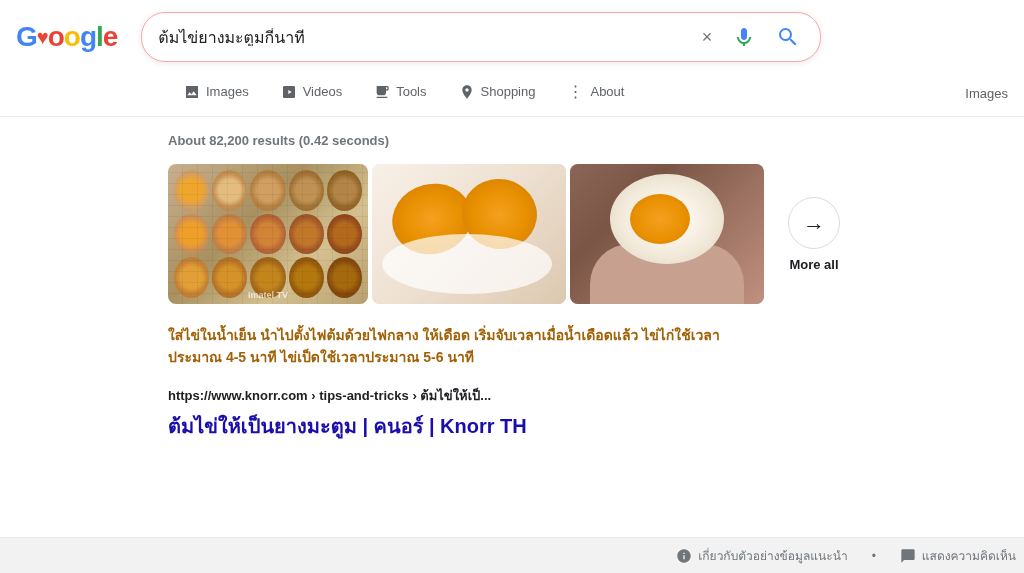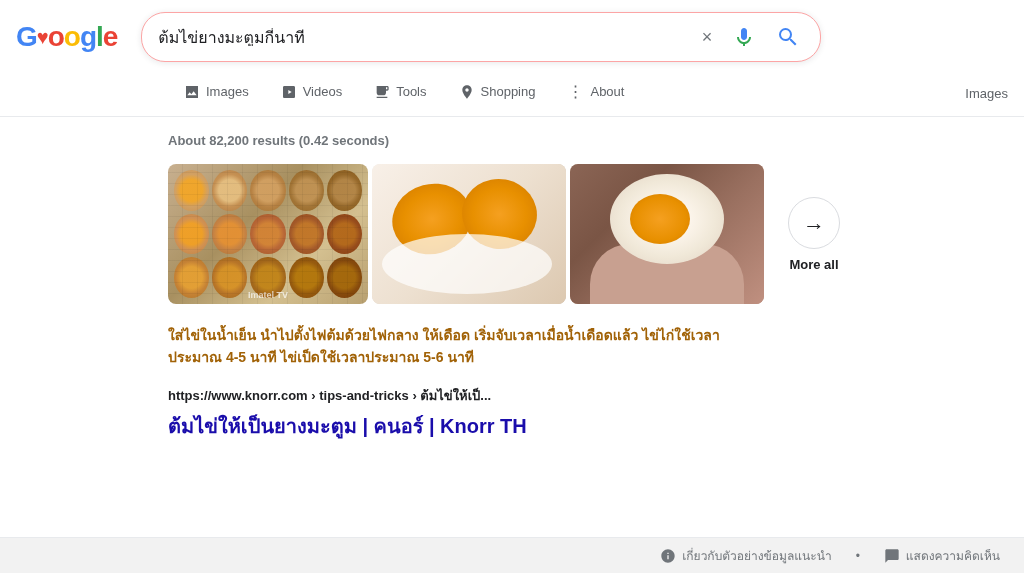--- a/index.html
+++ b/index.html
@@ -221,21 +221,21 @@
     
     .bottom-bar {
       position: fixed;
       bottom: 0;
       left: 0;
       right: 0;
       background: #f2f2f2;
       display: flex;
       align-items: center;
       justify-content: flex-end;
-      padding: 8px 24px;
+      padding: 8px 8px;
       gap: 24px;
       font-size: 12px;
       color: #70757a;
       border-top: 1px solid #e8eaed;
     }
     .bottom-bar-item {
       display: flex;
       align-items: center;
       gap: 6px;
       cursor: pointer;

